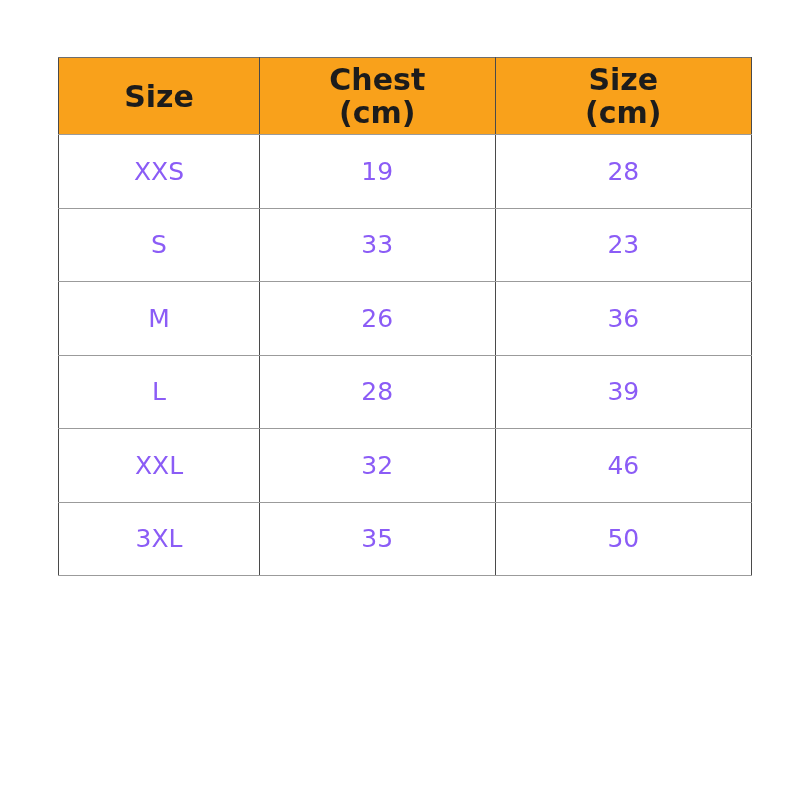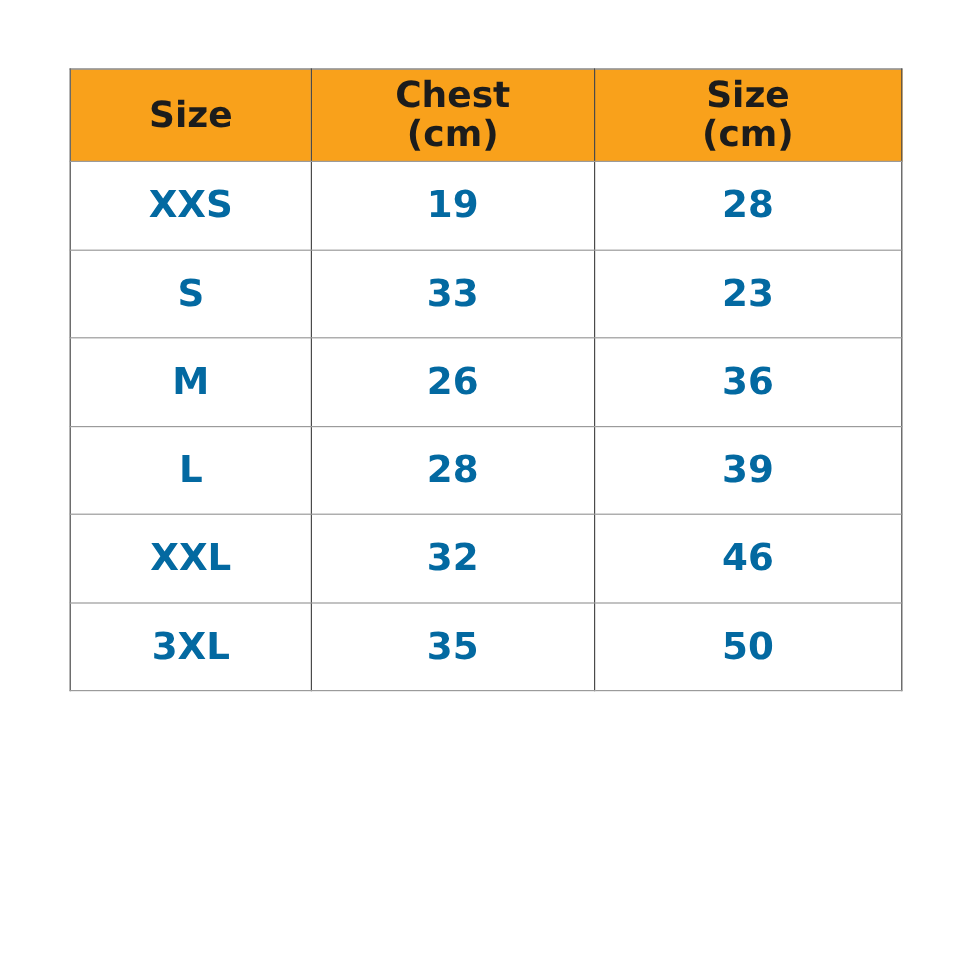--- a/index.html
+++ b/index.html
@@ -44,23 +44,23 @@
     color: #1c1c1c;
     font-size: 30px;
     font-weight: 700;
     height: 76px;
     line-height: 1.1;
     white-space: pre-line;
     border-top-color: #6e6e6e;
   }
   table.size-chart td {
     background: #ffffff;
-    color: #0369a1;
-    font-size: 31px;
-    font-weight: 700;
+    color: #8b5cf6;
+    font-size: 25px;
+    font-weight: 400;
     height: 72.5px;
   }
 </style>
 </head>
 <body>
 
 <div class="canvas">
   <table class="size-chart">
     <colgroup>
       <col class="c-size">

